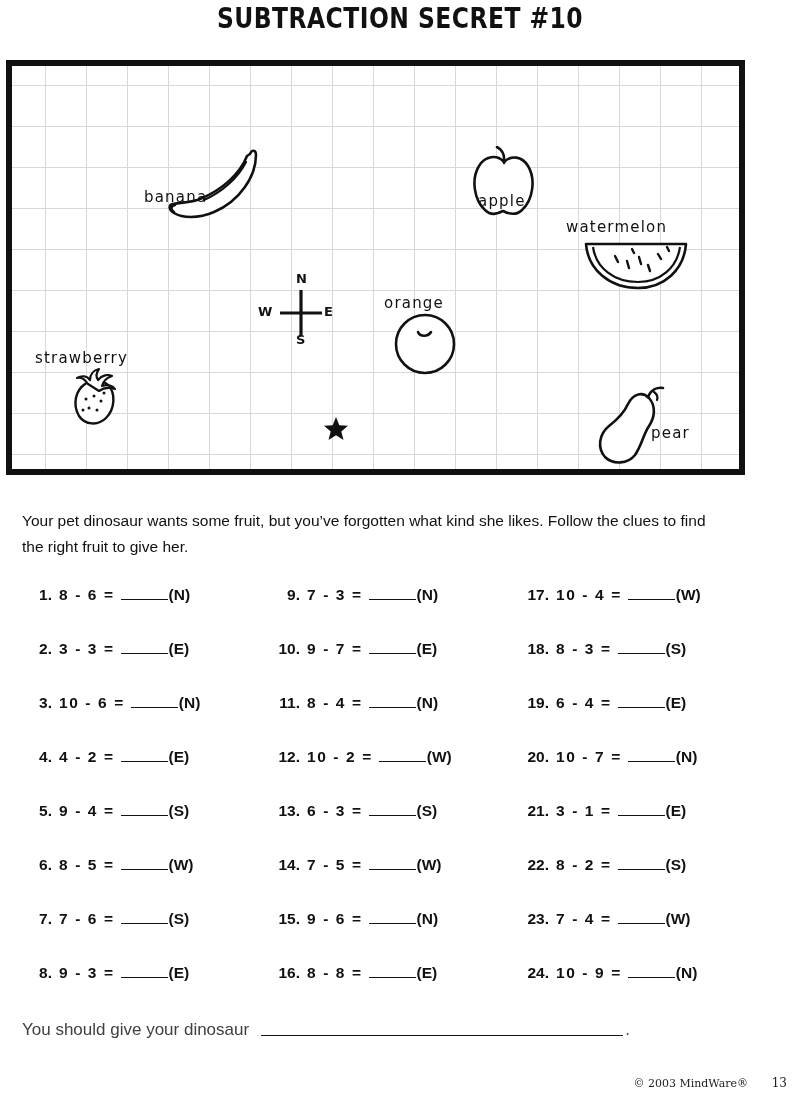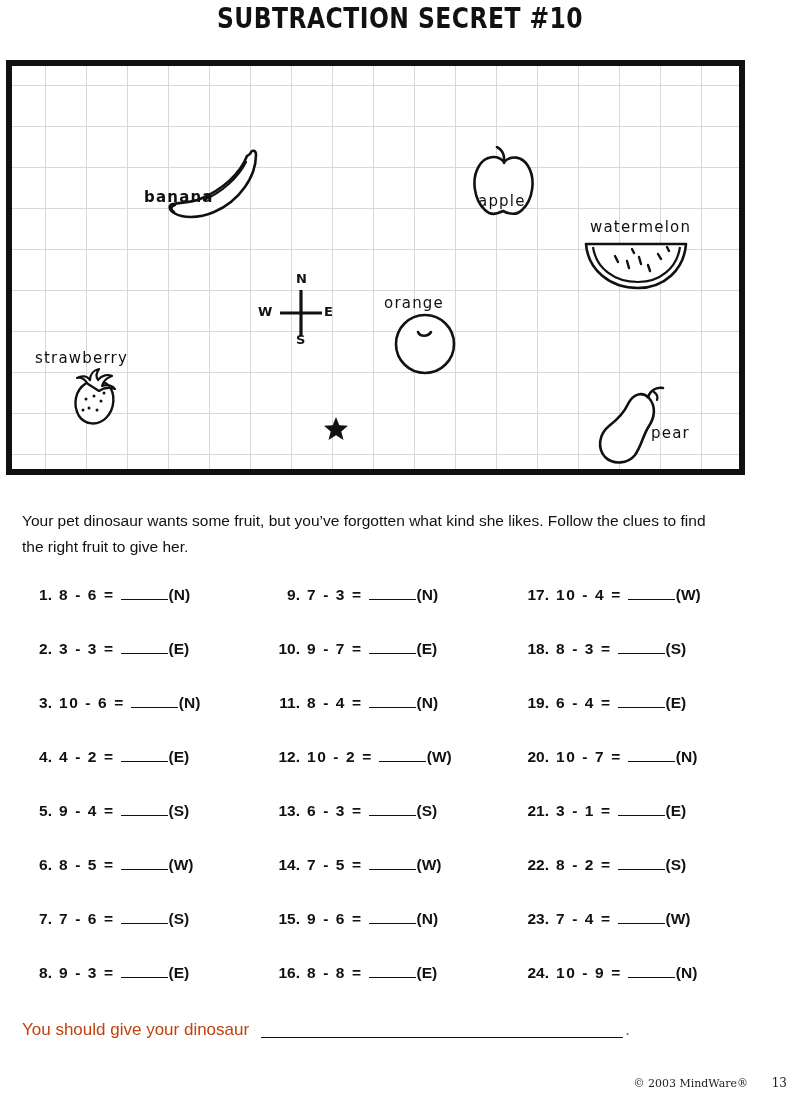--- a/index.html
+++ b/index.html
@@ -128,23 +128,23 @@
     display: inline-block;
   }
 
   
   .answer-line {
     position: absolute;
     left: 22px;
     top: 1020px;
     width: 720px;
     display: flex;
-    align-items: center;
+    align-items: flex-start;
     font-size: 17px;
-    color: #c2410c;
+    color: #404040;
   }
   .answer-blank {
     flex: 0 0 362px;
     border-bottom: 1.6px solid #111;
     height: 15px;
     margin: 0 2px 0 12px;
   }
 
   
   .footer-copy {
@@ -174,21 +174,21 @@
 <div class="map-frame">
   <div class="map-inner">
 
     <div class="map-item" style="left:140px; top:80px;">
       <svg width="110" height="80" viewBox="0 0 110 80">
         <path d="M98 8 C100 3 104 4 104 9 C104 30 88 55 62 66 C46 73 30 72 22 67 C17 64 16 59 21 58 C30 56 38 57 48 53 C70 44 88 28 95 10 Z" fill="#fff" stroke="#111" stroke-width="2.6" stroke-linejoin="round"></path>
         <path d="M94 16 C86 32 70 46 52 54" fill="none" stroke="#111" stroke-width="2.2" stroke-linecap="round"></path>
         <path d="M22 66 C18 63 19 60 23 59" fill="none" stroke="#111" stroke-width="2.4" stroke-linecap="round"></path>
       </svg>
     </div>
-    <div class="fruit-label" style="left:132px; top:122px;font-weight:bold;">banana</div>
+    <div class="fruit-label" style="left:132px; top:122px;">banana</div>
 
     <div class="map-item" style="left:455px; top:80px;">
       <svg width="75" height="80" viewBox="0 0 75 80">
         <path d="M37 16 C30 8 18 10 12 20 C4 33 7 54 18 64 C24 70 30 68 36 65 C42 68 49 70 55 64 C66 54 69 33 61 20 C55 10 44 9 37 16 Z" fill="#fff" stroke="#111" stroke-width="2.6" stroke-linejoin="round"></path>
         <path d="M37 17 C38 9 36 4 30 1" fill="none" stroke="#111" stroke-width="2.6" stroke-linecap="round"></path>
       </svg>
     </div>
     <div class="fruit-label" style="left:466px; top:110px;margin-top:16px;">apple</div>
 
     <div class="map-item" style="left:570px; top:168px;">
@@ -199,21 +199,21 @@
           <line x1="33" y1="22" x2="36" y2="28"></line>
           <line x1="45" y1="27" x2="47" y2="34"></line>
           <line x1="57" y1="23" x2="59" y2="30"></line>
           <line x1="66" y1="31" x2="68" y2="37"></line>
           <line x1="76" y1="20" x2="79" y2="25"></line>
           <line x1="85" y1="13" x2="87" y2="17"></line>
           <line x1="50" y1="15" x2="52" y2="19"></line>
         </g>
       </svg>
     </div>
-    <div class="fruit-label" style="left:554px; top:152px;margin-left:24px;">watermelon</div>
+    <div class="fruit-label" style="left:554px; top:152px;">watermelon</div>
 
     <div class="map-item" style="left:380px; top:245px;">
       <svg width="66" height="66" viewBox="0 0 66 66">
         <circle cx="33" cy="33" r="29" fill="#fff" stroke="#111" stroke-width="2.6"></circle>
         <path d="M26 21 C28 26 36 26 39 21" fill="none" stroke="#111" stroke-width="2.6" stroke-linecap="round"></path>
       </svg>
     </div>
     <div class="fruit-label" style="left:372px; top:228px;">orange</div>
 
     <div class="map-item" style="left:56px; top:300px;">

